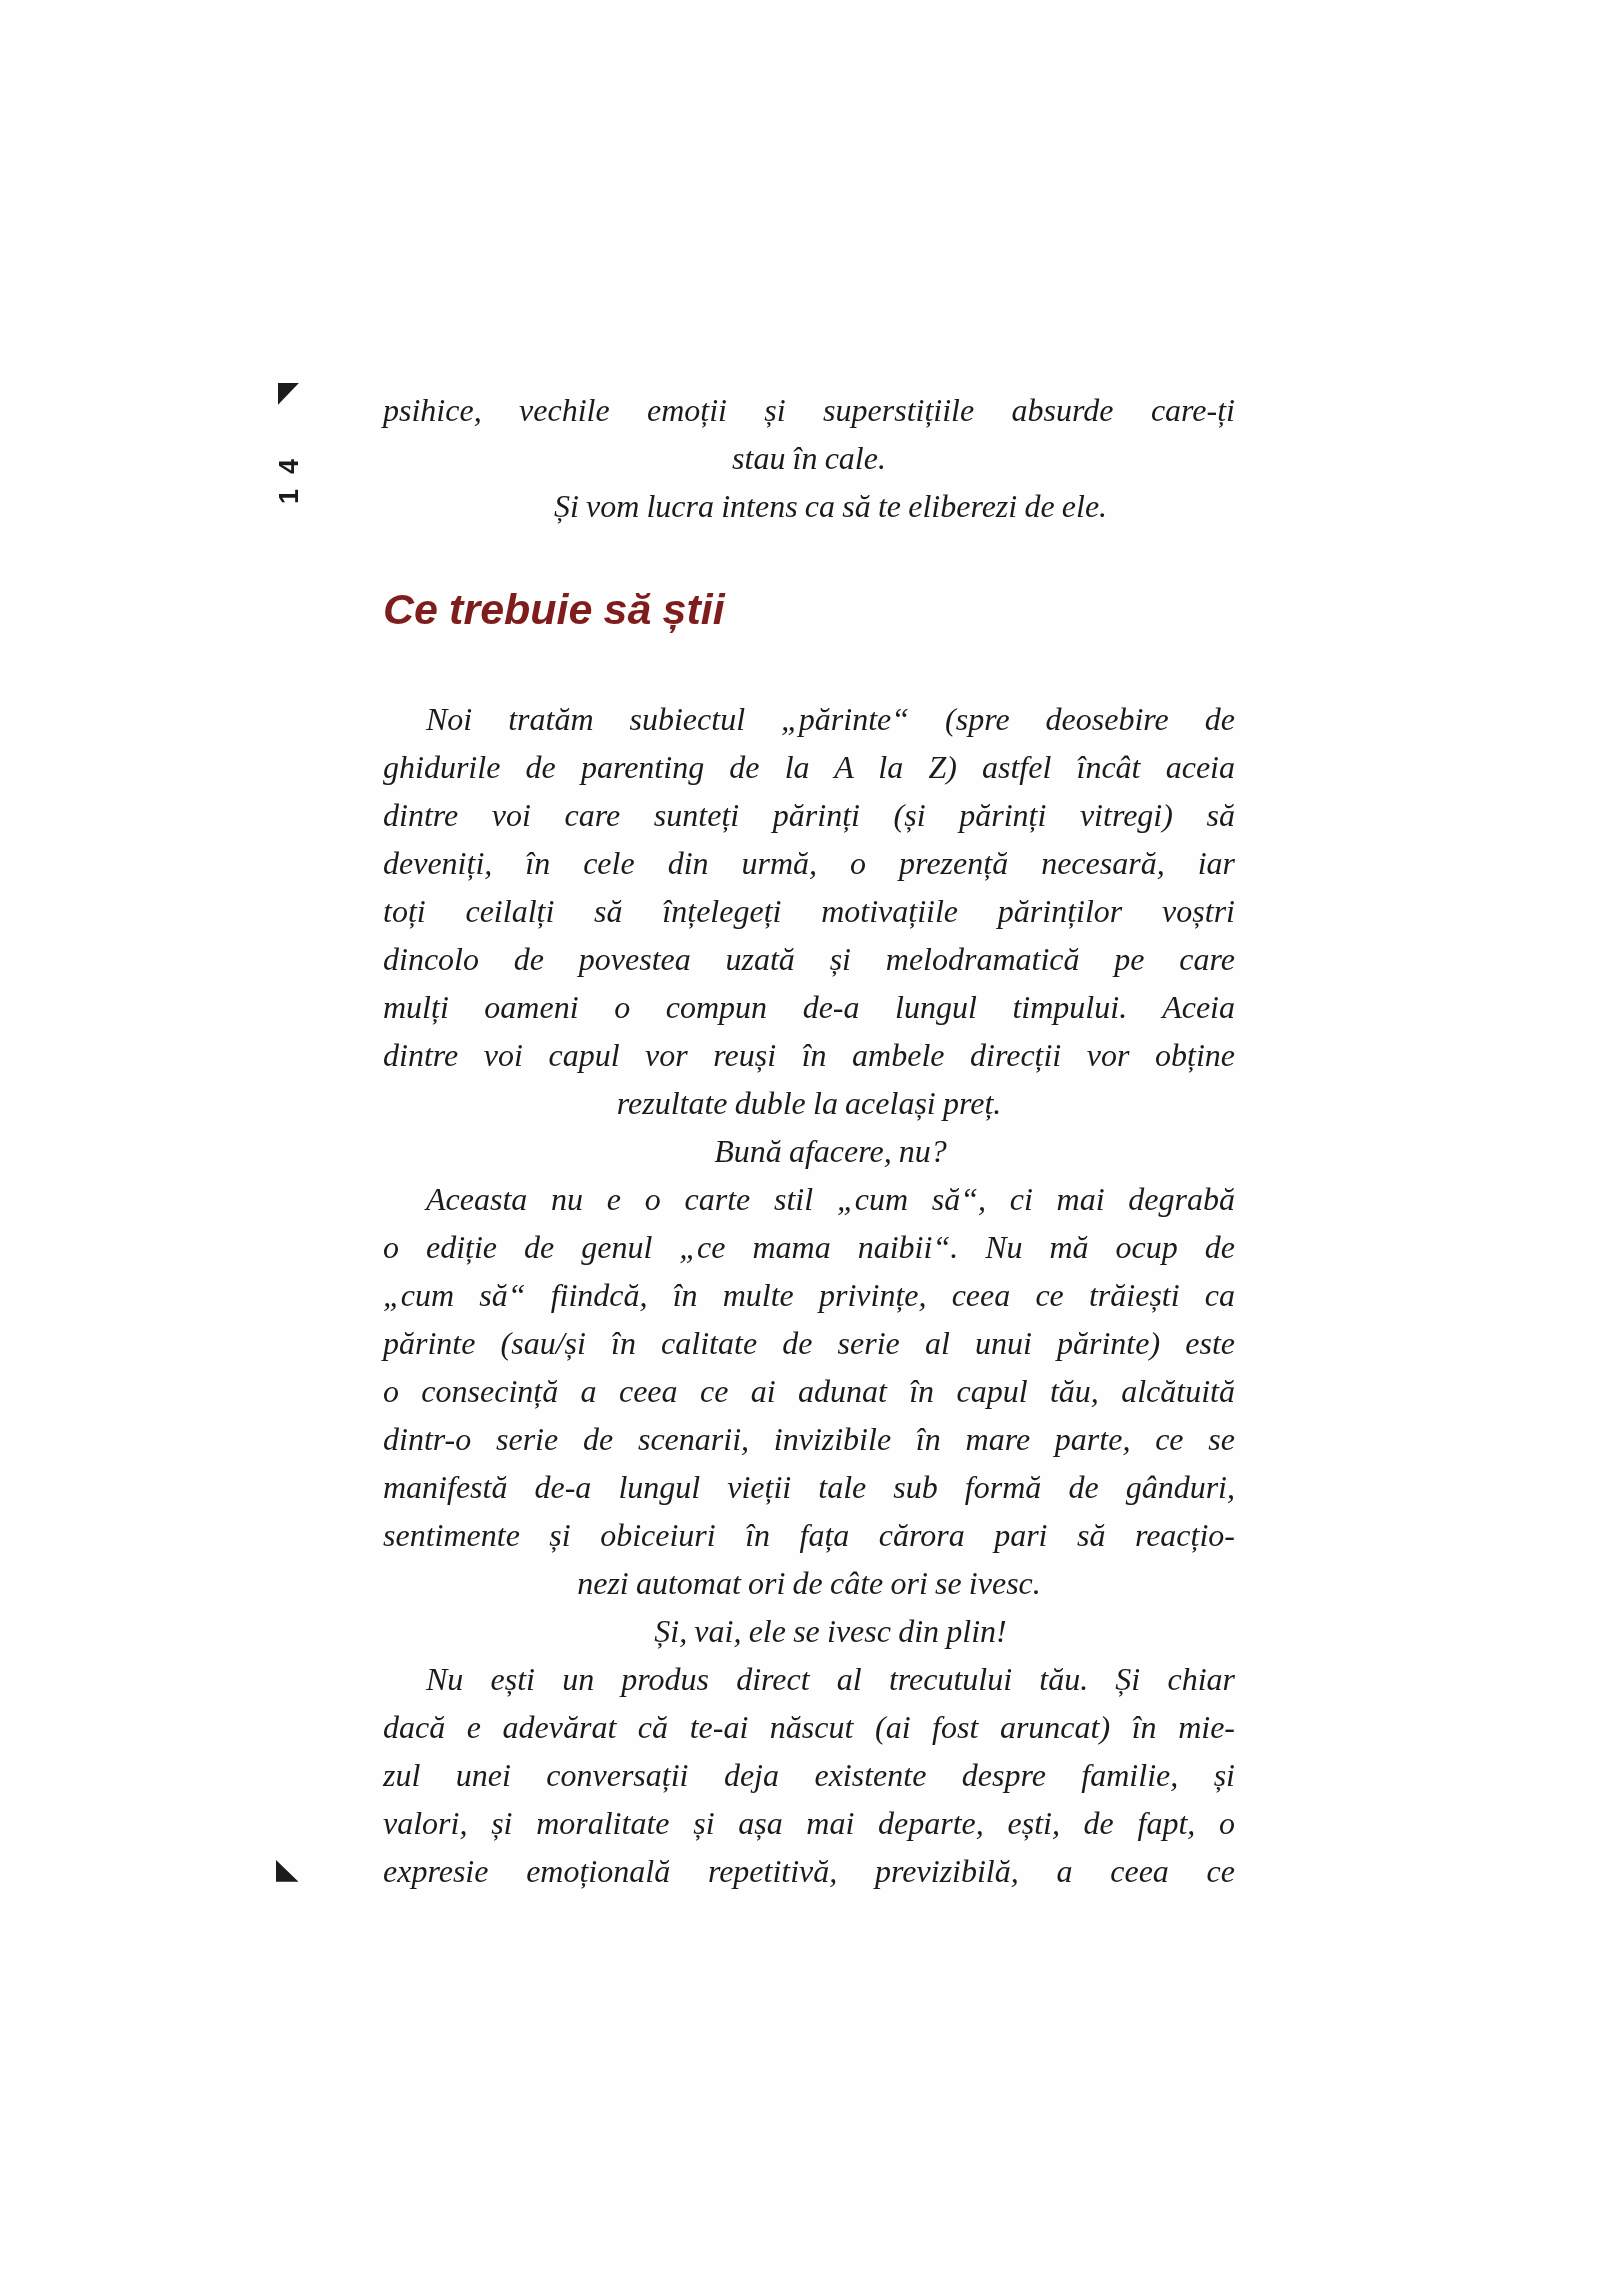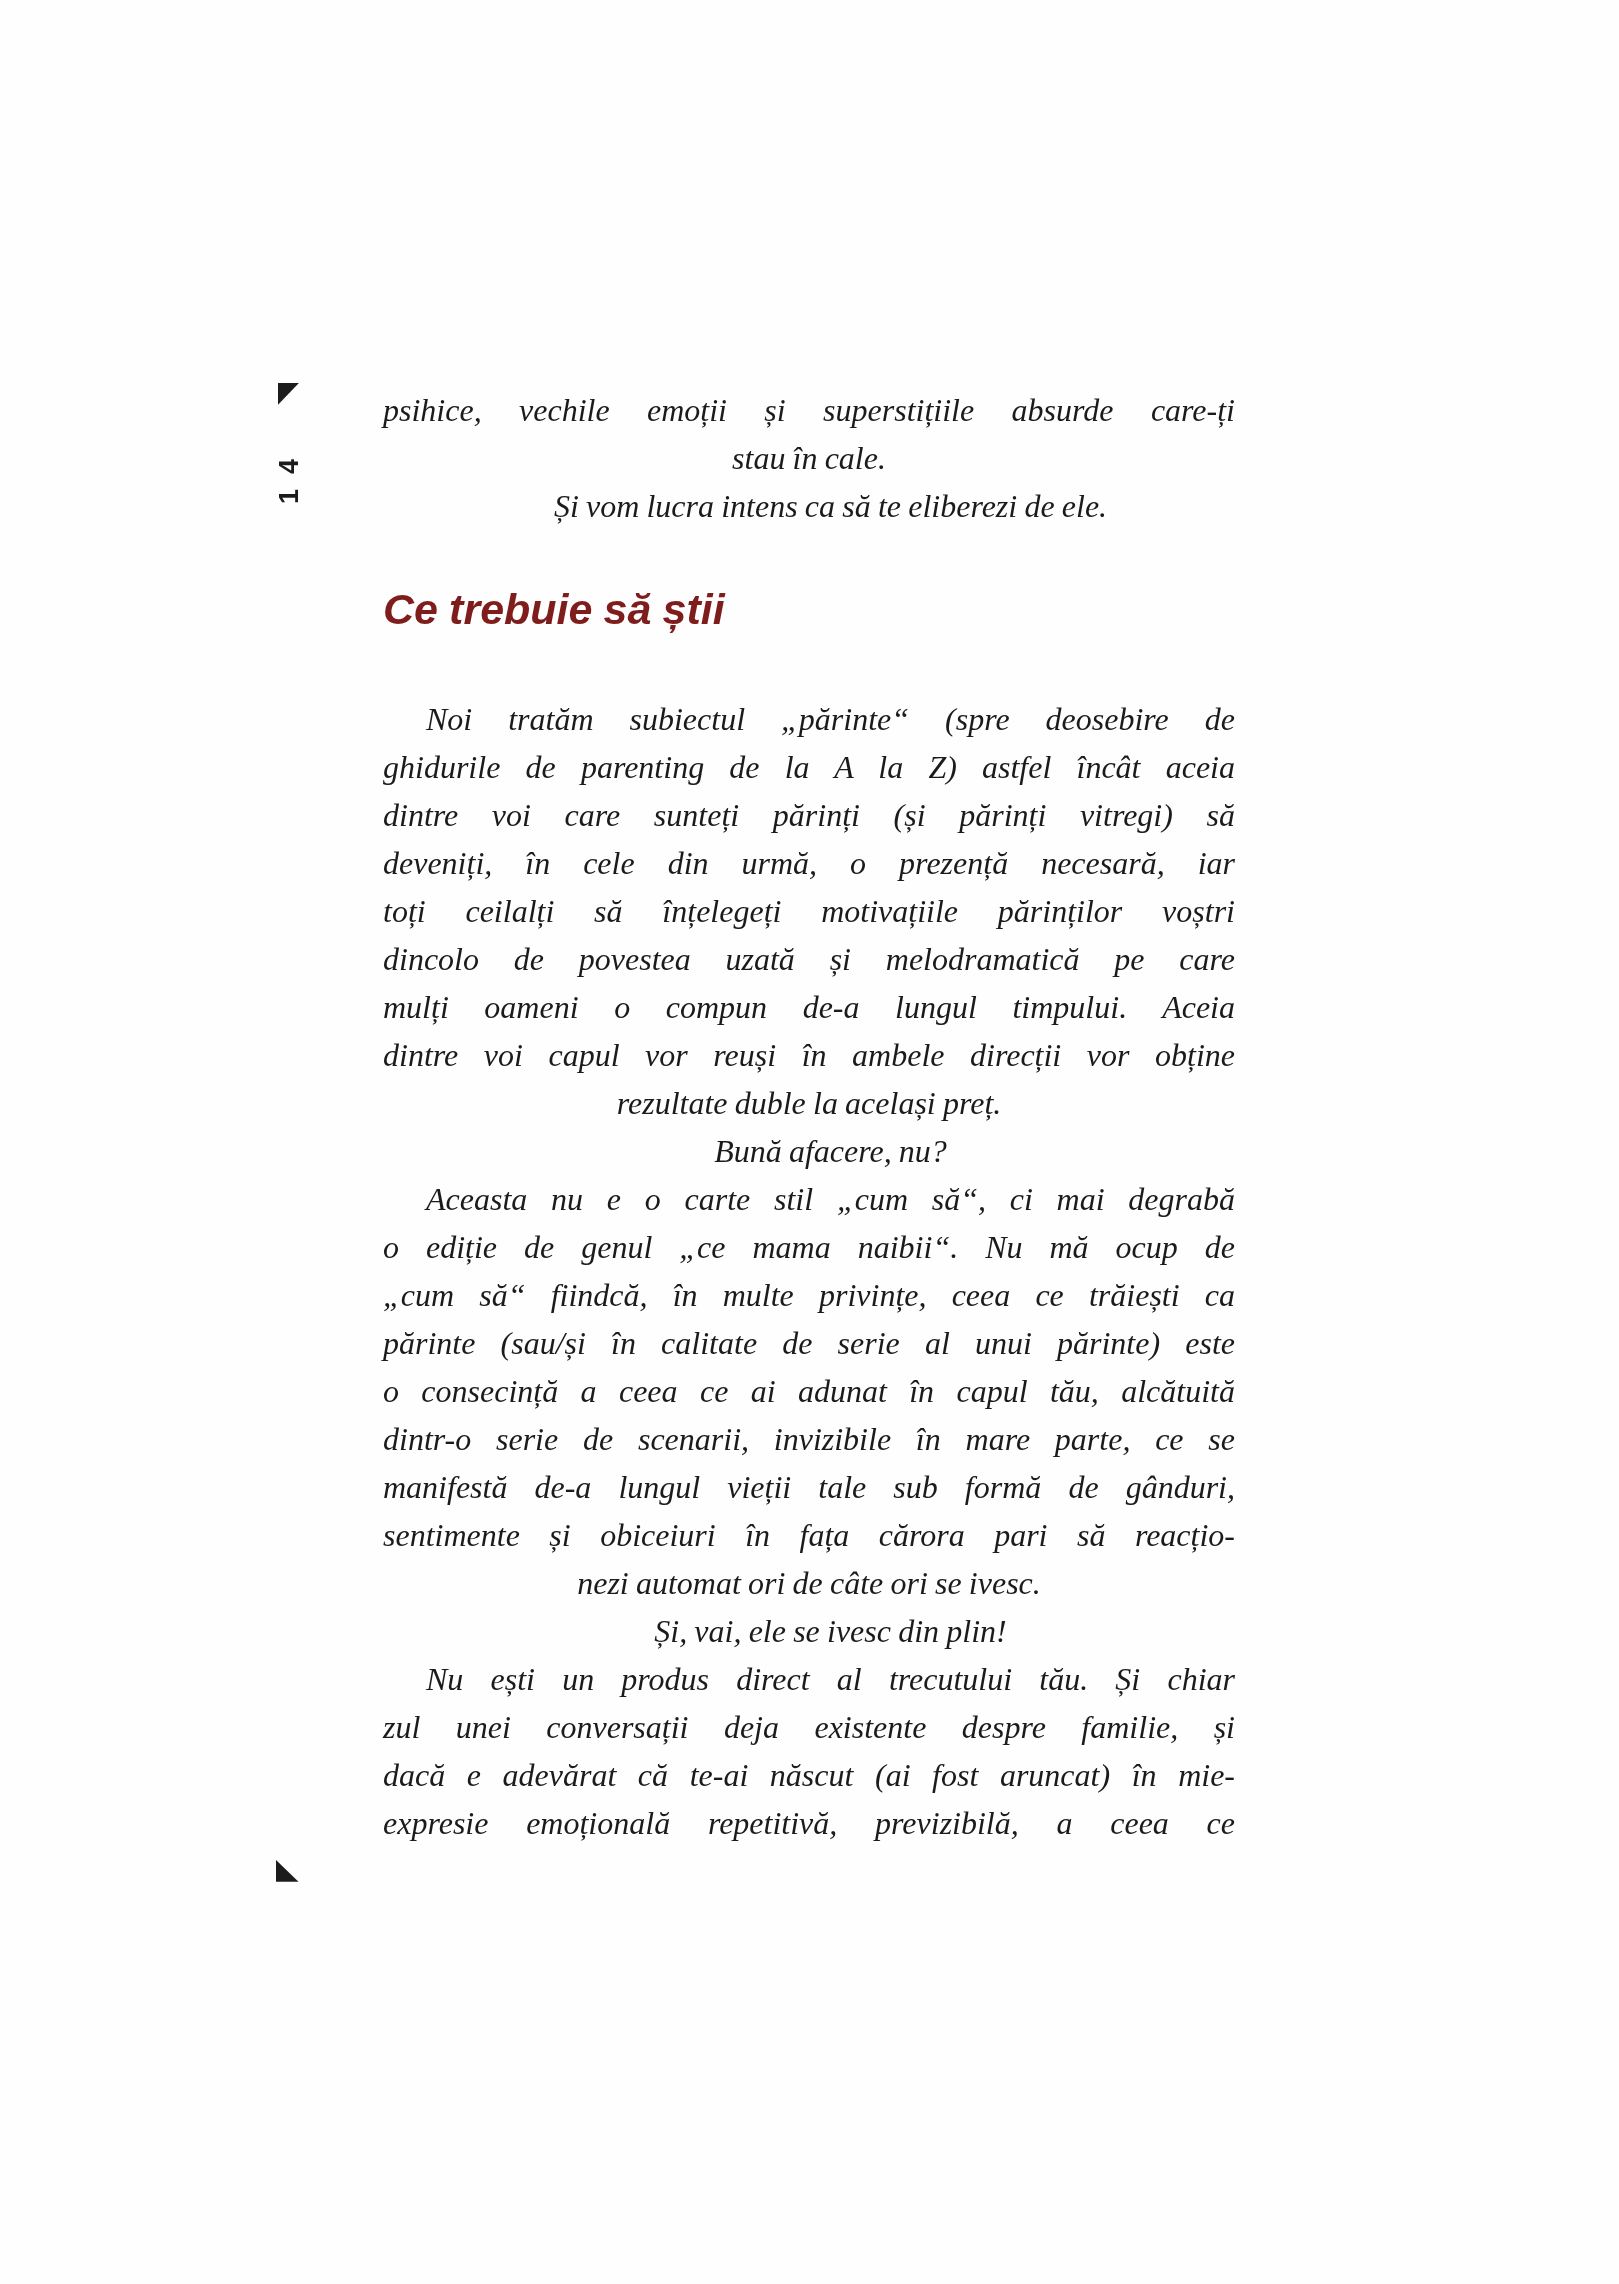--- a/index.html
+++ b/index.html
@@ -113,22 +113,23 @@
         <div class="line just">o ediție de genul „ce mama naibii“. Nu mă ocup de</div>
         <div class="line just">„cum să“ fiindcă, în multe privințe, ceea ce trăiești ca</div>
         <div class="line just">părinte (sau/și în calitate de serie al unui părinte) este</div>
         <div class="line just">o consecință a ceea ce ai adunat în capul tău, alcătuită</div>
         <div class="line just">dintr-o serie de scenarii, invizibile în mare parte, ce se</div>
         <div class="line just">manifestă de-a lungul vieții tale sub formă de gânduri,</div>
         <div class="line just">sentimente și obiceiuri în fața cărora pari să reacțio-</div>
         <div class="line">nezi automat ori de câte ori se ivesc.</div>
         <div class="line indent">Și, vai, ele se ivesc din plin!</div>
         <div class="line just indent">Nu ești un produs direct al trecutului tău. Și chiar</div>
+        <div class="line just">dacă e adevărat că te-ai născut (ai fost aruncat) în mie-</div>
         <div class="line just">zul unei conversații deja existente despre familie, și</div>
-        <div class="line just">dacă e adevărat că te-ai născut (ai fost aruncat) în mie-</div>
+        <div class="line just">valori, și moralitate și așa mai departe, ești, de fapt, o</div>
         <div class="line just">expresie emoțională repetitivă, previzibilă, a ceea ce</div>
       </div>
   </div>
 
   <div class="corner corner-bottom">
     <svg width="22.5" height="22.5" viewBox="0 0 28 28" aria-hidden="true">
       <polygon points="0,0 28,27 0,27" fill="#1c1c1c"></polygon>
     </svg>
   </div>
 

